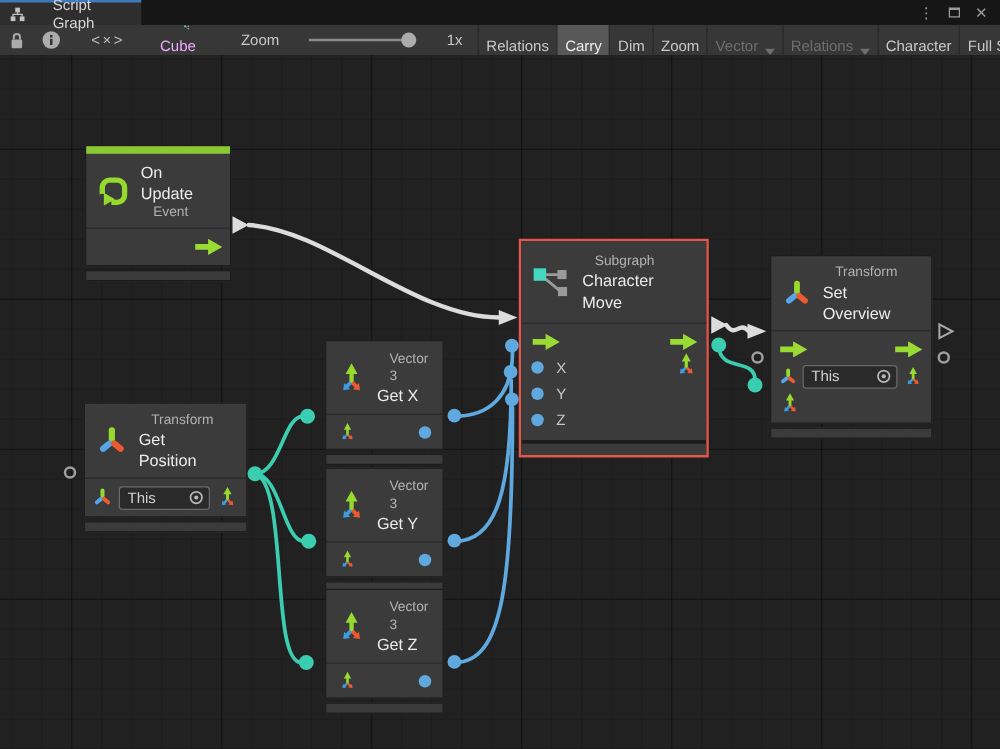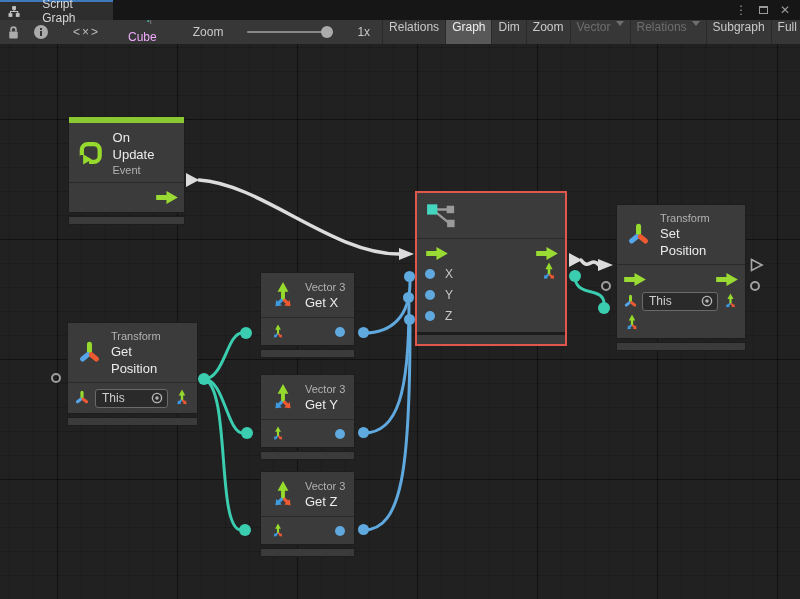--- a/index.html
+++ b/index.html
@@ -11,21 +11,21 @@
   .tab { display:flex; align-items:center; gap:22px; width:113px; padding:0 8px; background:#2E2E2E; border-top:2px solid #3E79BC; color:#D6D6D6; font-size:12px; }
   .tab .ticon { width:13px; height:13px; color:#C2C2C2; }
   .win-controls { margin-left:auto; display:flex; align-items:center; gap:4px; padding-right:6px; color:#9B9B9B; }
   .win-btn { width:18px; height:16px; display:flex; align-items:center; justify-content:center; font-size:12px; }
   .max-box { width:9px; height:8px; border:1px solid #9B9B9B; border-top-width:2px; }
 
   
   .toolbar { height:24px; background:#373737; display:flex; align-items:stretch; font-size:12px; color:#C9C9C9; white-space:nowrap; }
   .tb-icon-btn { display:flex; align-items:center; justify-content:center; padding:0 7px; }
   .tb-sep { width:1px; background:#292929; }
-  .tb-btn { display:flex; align-items:flex-start; justify-content:center; padding:0 6px; border-left:1px solid #292929; }
+  .tb-btn { display:flex; align-items:flex-end; justify-content:center; padding:0 6px; border-left:1px solid #292929; }
   .tb-btn:last-child { border-right:1px solid #292929; }
   .tb-btn.active { background:#585858; color:#EFEFEF; }
   .tb-btn.disabled { color:#6E6E6E; }
   .caret { width:0; height:0; border-left:4px solid transparent; border-right:4px solid transparent; border-top:5px solid #6E6E6E; margin-left:5px; margin-top:1px; }
   .breadcrumb { display:flex; align-items:flex-end; gap:6px; padding:0 10px; color:#f0abfc;flex-direction:column; }
   .zoomgrp { display:flex; align-items:center; gap:24px; padding:0 12px; margin-left:14px; }
   .slider-track { position:relative; width:86px; height:2px; background:#8A8A8A; border-radius:1px; }
   .slider-handle { position:absolute; top:-5px; left:74px; width:12px; height:12px; border-radius:50%; background:#ABABAB; }
   .lock-icon { width:13px; height:15px; color:#ABABAB; }
   .info-icon { position:relative; width:14px; height:14px; border-radius:50%; background:#ABABAB; }
@@ -45,21 +45,21 @@
     background-position:57px 0,0 75px,9px 0,0 3px;
   }
   .wires { position:absolute; left:0; top:0; z-index:1; }
 
   
   .node { position:absolute; z-index:2; }
   .node-main { background:#3B3B3B; border:1px solid #1D1D1D; }
   .node-footer { height:9px; background:#3B3B3B; border:1px solid #1D1D1D; margin-top:3px; }
   .accent-bar { height:6px; background:#8CC832; }
   .node-header { display:flex; align-items:center; gap:9px; padding:6px 18px 5px 9px; }
-  .titles .sub { font-size:11px; color:#B2B2B2; line-height:14px; }
+  .titles .sub { font-size:11px; color:#B2B2B2; line-height:14px;margin-left:10px; }
   .titles .title { font-size:13px; color:#ECECEC; line-height:17px; }
   .node-body { border-top:1px solid #2A2A2A; }
   .row { display:flex; align-items:center; }
   .flow-svg { width:24px; height:13px; color:#9ADB33; }
   .dot { width:10px; height:10px; border-radius:50%; }
   .dot.blue { background:#5FA9DF; }
   .portlabel { font-size:12px; color:#C8C8C8; margin-left:10px; }
   .this-field { display:flex; align-items:center; background:#2A2A2A; border:1px solid #6A6A6A; border-radius:3px; height:19px; padding:0 4px 0 6px; }
   .this-field input { background:transparent; border:none; outline:none; color:#CFCFCF; font-size:12px; width:100%; font-family:"Liberation Sans",sans-serif; padding:0; }
   .target-icon { width:12px; height:12px; color:#B5B5B5; flex:none; }
@@ -170,38 +170,38 @@
       <div class="slider-track">
         <div class="slider-handle"></div>
       </div>
       <span>1x</span>
     </div>
     <div style="margin-left:auto;display:flex;align-items:stretch">
       <div class="tb-btn">
           <span>Relations</span>
         </div>
       <div class="tb-btn active">
-          <span>Graph</span>
+          <span>Carry</span>
         </div>
       <div class="tb-btn">
           <span>Dim</span>
         </div>
       <div class="tb-btn">
           <span>Zoom</span>
         </div>
       <div class="tb-btn disabled">
           <span>Vector</span>
           <span class="caret"></span>
         </div>
       <div class="tb-btn disabled">
           <span>Relations</span>
           <span class="caret"></span>
         </div>
       <div class="tb-btn">
-          <span>Subgraph</span>
+          <span>Character</span>
         </div>
       <div class="tb-btn">
           <span>Full Screen</span>
         </div>
     </div>
   </div>
 
   <div class="canvas">
 
     <svg class="wires" width="800" height="555">
@@ -330,20 +330,24 @@
       </div>
       <div class="node-footer"></div>
     </div>
 
     <div class="node selected-wrap" style="left:415px;top:147px;width:152px">
       <div class="node-main">
         <div class="node-header" style="padding:9px 10px 8px 9px">
           <svg style="width:32px;height:28px">
               <use href="#sym-subgraph"></use>
             </svg>
+          <div class="titles">
+            <div class="sub">Subgraph</div>
+            <div class="title">Character Move</div>
+          </div>
         </div>
         <div class="node-body" style="padding:4px 6px 6px 8px">
           <div class="row" style="height:20px;justify-content:space-between">
             <svg class="flow-svg">
                 <use href="#sym-flow"></use>
               </svg>
             <svg class="flow-svg">
                 <use href="#sym-flow"></use>
               </svg>
           </div>
@@ -368,21 +372,21 @@
     </div>
 
     <div class="node" style="left:616px;top:160px;width:130px">
       <div class="node-main">
         <div class="node-header">
           <svg style="width:26px;height:26px">
               <use href="#sym-transform"></use>
             </svg>
           <div class="titles">
             <div class="sub">Transform</div>
-            <div class="title">Set Position</div>
+            <div class="title">Set Overview</div>
           </div>
         </div>
         <div class="node-body" style="padding:4px 6px 4px 6px">
           <div class="row" style="height:21px;justify-content:space-between">
             <svg class="flow-svg">
                 <use href="#sym-flow"></use>
               </svg>
             <svg class="flow-svg">
                 <use href="#sym-flow"></use>
               </svg>

